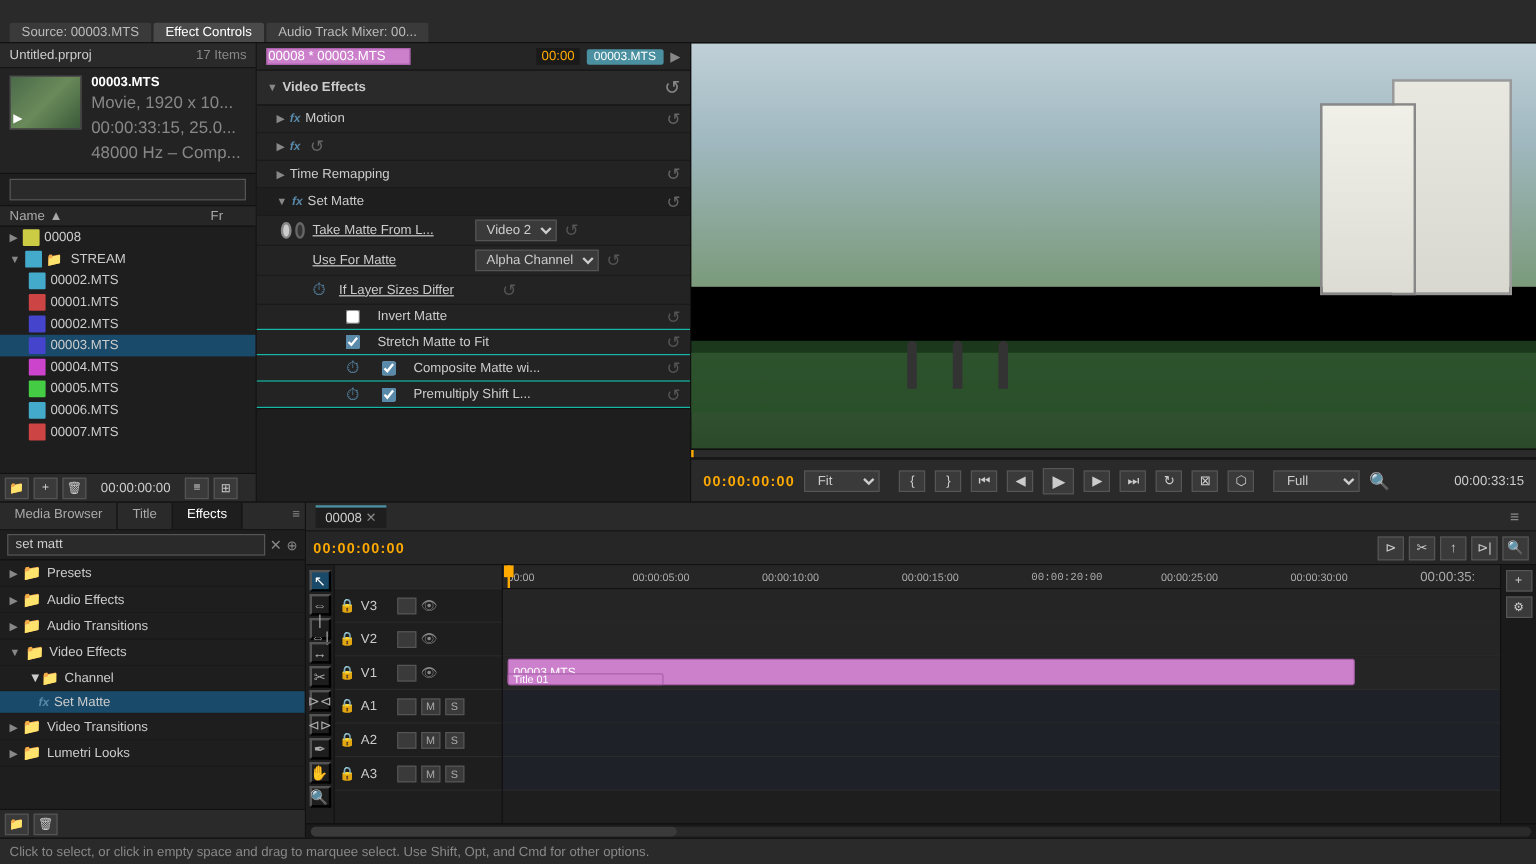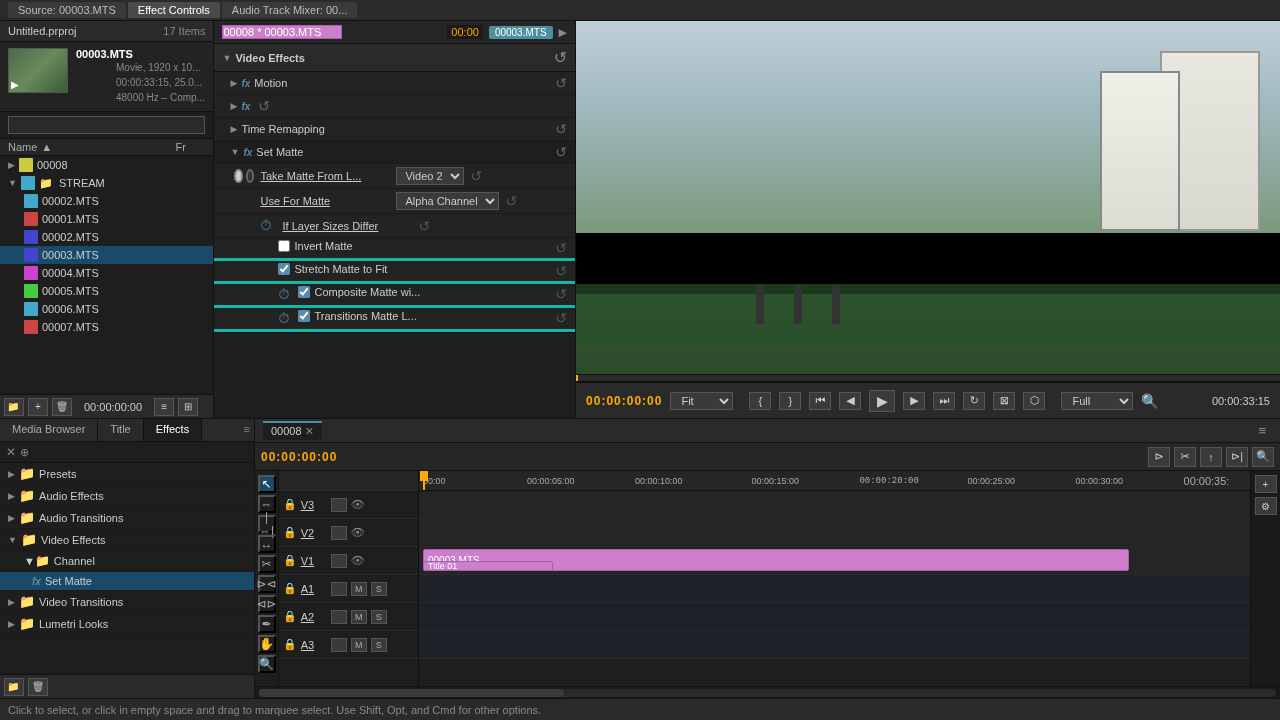--- a/index.html
+++ b/index.html
@@ -1,42 +1,42 @@
 <!DOCTYPE html>
 <html><head>
   <meta charset="utf-8">
   <style>
     * { box-sizing: border-box; margin: 0; padding: 0; }
     body { background: #1a1a1a; color: #ccc; font-family: Arial, sans-serif; font-size: 11px; width: 1280px; height: 720px; overflow: hidden; }
     
     .app { display: flex; flex-direction: column; height: 720px; }
     
     
-    .top-bar { background: #2a2a2a; height: 21px; display: flex; align-items: center; padding: 0 8px; border-bottom: 1px solid #111; }
+    .top-bar { background: #2a2a2a; height: 36px; display: flex; align-items: flex-end; padding: 0 8px; border-bottom: 1px solid #111; }
     .top-bar-tabs { display: flex; gap: 2px; }
     .top-bar-tab { background: #3a3a3a; padding: 2px 10px; font-size: 11px; color: #bbb; border-radius: 2px 2px 0 0; cursor: pointer; }
     .top-bar-tab.active { background: #4a4a4a; color: #fff; }
     
     
     .main-area { display: flex; flex: 1; overflow: hidden; }
     
     
     .left-panel { width: 255px; background: #1e1e1e; border-right: 1px solid #111; display: flex; flex-direction: column; }
     
     .project-header { background: #2a2a2a; padding: 4px 8px; display: flex; align-items: center; justify-content: space-between; border-bottom: 1px solid #111; }
     .project-title { font-size: 11px; color: #ccc; }
     .project-count { color: #888; }
     
     .project-thumb { display: flex; padding: 6px 8px; gap: 8px; background: #232323; border-bottom: 1px solid #111; }
     .thumb-img { width: 60px; height: 45px; background: #3a3a3a; border: 1px solid #555; position: relative; overflow: hidden; }
     .thumb-img-inner { width: 100%; height: 100%; background: linear-gradient(135deg, #4a6a4a 0%, #6a8a5a 50%, #3a5a3a 100%); }
     .thumb-play { position: absolute; bottom: 2px; left: 2px; color: #fff; font-size: 10px; }
     .thumb-info { flex: 1; }
     .thumb-filename { color: #fff; font-size: 11px; font-weight: bold; }
-    .thumb-details { color: #888; font-size: 10px; line-height: 1.5; margin-left: 40px; }
+    .thumb-details { color: #888; font-size: 14px; line-height: 1.5; }
     
     .project-search { padding: 4px 8px; background: #1e1e1e; border-bottom: 1px solid #111; }
     .search-box { width: 100%; background: #2a2a2a; border: 1px solid #555; color: #ccc; padding: 2px 6px; font-size: 11px; }
     
     .project-list-header { display: flex; padding: 2px 8px; background: #262626; border-bottom: 1px solid #111; align-items: center; }
     .col-name { flex: 1; color: #aaa; font-size: 11px; display: flex; align-items: center; gap: 4px; }
     .col-fr { width: 30px; color: #aaa; font-size: 11px; }
     
     .project-list { flex: 1; overflow-y: auto; }
     .project-item { display: flex; align-items: center; padding: 2px 8px; cursor: pointer; }
@@ -67,21 +67,21 @@
     .effect-row { display: flex; align-items: center; padding: 3px 8px 3px 16px; border-bottom: 1px solid #1a1a1a; min-height: 22px; }
     .effect-expand { color: #888; margin-right: 4px; font-size: 9px; cursor: pointer; }
     .effect-icon { color: #5a8aaa; margin-right: 4px; font-size: 10px; font-style: italic; font-weight: bold; }
     .effect-name { color: #ccc; font-size: 11px; flex: 1; }
     .effect-reset { color: #666; font-size: 14px; cursor: pointer; margin-left: 4px; }
     
     .set-matte-expanded { background: #1e1e1e; }
     .sm-row { display: flex; align-items: center; padding: 3px 8px 3px 20px; border-bottom: 1px solid #1a1a1a; min-height: 22px; gap: 6px; }
     .sm-label { color: #ccc; font-size: 11px; min-width: 130px; text-decoration: underline; }
     .sm-dropdown { background: #3a3a3a; border: 1px solid #555; color: #ccc; font-size: 11px; padding: 1px 4px; cursor: pointer; }
-    .sm-checkbox-row { display: flex; align-items: flex-start; gap: 4px; padding: 2px 8px 2px 40px; border-bottom: 3px solid #14b8a6; }
+    .sm-checkbox-row { display: flex; align-items: center; gap: 14px; padding: 2px 8px 2px 40px; border-bottom: 1px solid #14b8a6; }
     .sm-checkbox { width: 12px; height: 12px; accent-color: #5a8aaa; }
     .sm-checkbox-label { color: #ccc; font-size: 11px; }
     .sm-circle { width: 14px; height: 14px; border-radius: 50%; border: 2px solid #888; cursor: pointer; }
     .sm-circle.white { background: #ccc; }
     .sm-circle.dark { background: #333; border-color: #666; }
     .reset-icon { color: #555; font-size: 14px; cursor: pointer; }
     
     
     .right-panel { flex: 1; background: #1a1a1a; display: flex; flex-direction: column; }
     
@@ -130,21 +130,21 @@
     .timeline-toolbar { height: 28px; background: #262626; display: flex; align-items: center; padding: 0 6px; gap: 4px; border-bottom: 1px solid #111; }
     .tl-timecode { color: #ffaa00; font-size: 12px; font-weight: bold; letter-spacing: 1px; }
     .tl-btn { width: 22px; height: 20px; background: #3a3a3a; border: 1px solid #555; color: #ccc; cursor: pointer; display: flex; align-items: center; justify-content: center; font-size: 11px; }
     
     
     .timeline-tracks { flex: 1; display: flex; overflow: hidden; }
     .track-labels { width: 140px; background: #1e1e1e; border-right: 1px solid #111; flex-shrink: 0; }
     .track-label { height: 28px; display: flex; align-items: center; padding: 0 4px; border-bottom: 1px solid #2a2a2a; gap: 4px; }
     .track-label.header { height: 20px; background: #262626; font-size: 10px; color: #888; }
     .track-lock { color: #888; font-size: 11px; cursor: pointer; }
-    .track-name { color: #ccc; font-size: 11px; min-width: 26px; text-decoration: underline; }
+    .track-name { color: #ccc; font-size: 11px; min-width: 26px; }
     .track-icon { width: 16px; height: 14px; background: #3a3a3a; border: 1px solid #555; display: flex; align-items: center; justify-content: center; font-size: 8px; color: #aaa; cursor: pointer; }
     .track-eye { color: #888; font-size: 11px; cursor: pointer; }
     .track-m { width: 16px; height: 14px; background: #3a3a3a; border: 1px solid #555; display: flex; align-items: center; justify-content: center; font-size: 9px; color: #aaa; cursor: pointer; }
     .track-s { width: 16px; height: 14px; background: #3a3a3a; border: 1px solid #555; display: flex; align-items: center; justify-content: center; font-size: 9px; color: #aaa; cursor: pointer; }
     
     .timeline-content { flex: 1; position: relative; overflow: hidden; }
     .timeline-ruler { height: 20px; background: #262626; border-bottom: 1px solid #111; position: relative; display: flex; align-items: center; }
     
     .track-row { height: 28px; border-bottom: 1px solid #2a2a2a; position: relative; }
     .track-clip { position: absolute; top: 2px; height: 22px; border-radius: 2px; overflow: hidden; display: flex; align-items: center; padding: 0 4px; font-size: 10px; cursor: pointer; }
@@ -374,21 +374,21 @@
           <span style="width:16px;color:#5a8aaa;font-size:14px;">⏱</span>
           <input type="checkbox" class="sm-checkbox" checked="" style="">
           <span class="sm-checkbox-label">Composite Matte wi...</span>
           <span class="reset-icon" style="margin-left:auto;">↺</span>
         </div>
 
         <div class="sm-checkbox-row">
           <div style="width:20px;"></div>
           <span style="width:16px;color:#5a8aaa;font-size:14px;">⏱</span>
           <input type="checkbox" class="sm-checkbox" checked="" style="">
-          <span class="sm-checkbox-label">Transitions Matte L...</span>
+          <span class="sm-checkbox-label">Premultiply Shift L...</span>
           <span class="reset-icon" style="margin-left:auto;">↺</span>
         </div>
 
       </div>
 
     </div>
 
     <div class="right-panel">
 
       <div class="preview-area">
@@ -450,20 +450,21 @@
     <div class="effects-panel">
       <div class="effects-panel-tabs">
         <div class="effects-tab">Media Browser</div>
         <div class="effects-tab">Title</div>
         <div class="effects-tab active">Effects</div>
         <div style="flex:1;"></div>
         <div style="padding:4px;color:#888;cursor:pointer;">≡</div>
       </div>
 
       <div class="effects-search">
+        <input class="effects-search-input" type="text" value="set matt" style="">
         <span class="effects-search-clear">✕</span>
         <span style="color:#888;font-size:11px;cursor:pointer;">⊕</span>
       </div>
 
       <div class="effects-list">
 
         <div class="effects-category">
           <span class="tri">▶</span>
           <span class="folder">📁</span>
           <span class="cat-name">Presets</span>

